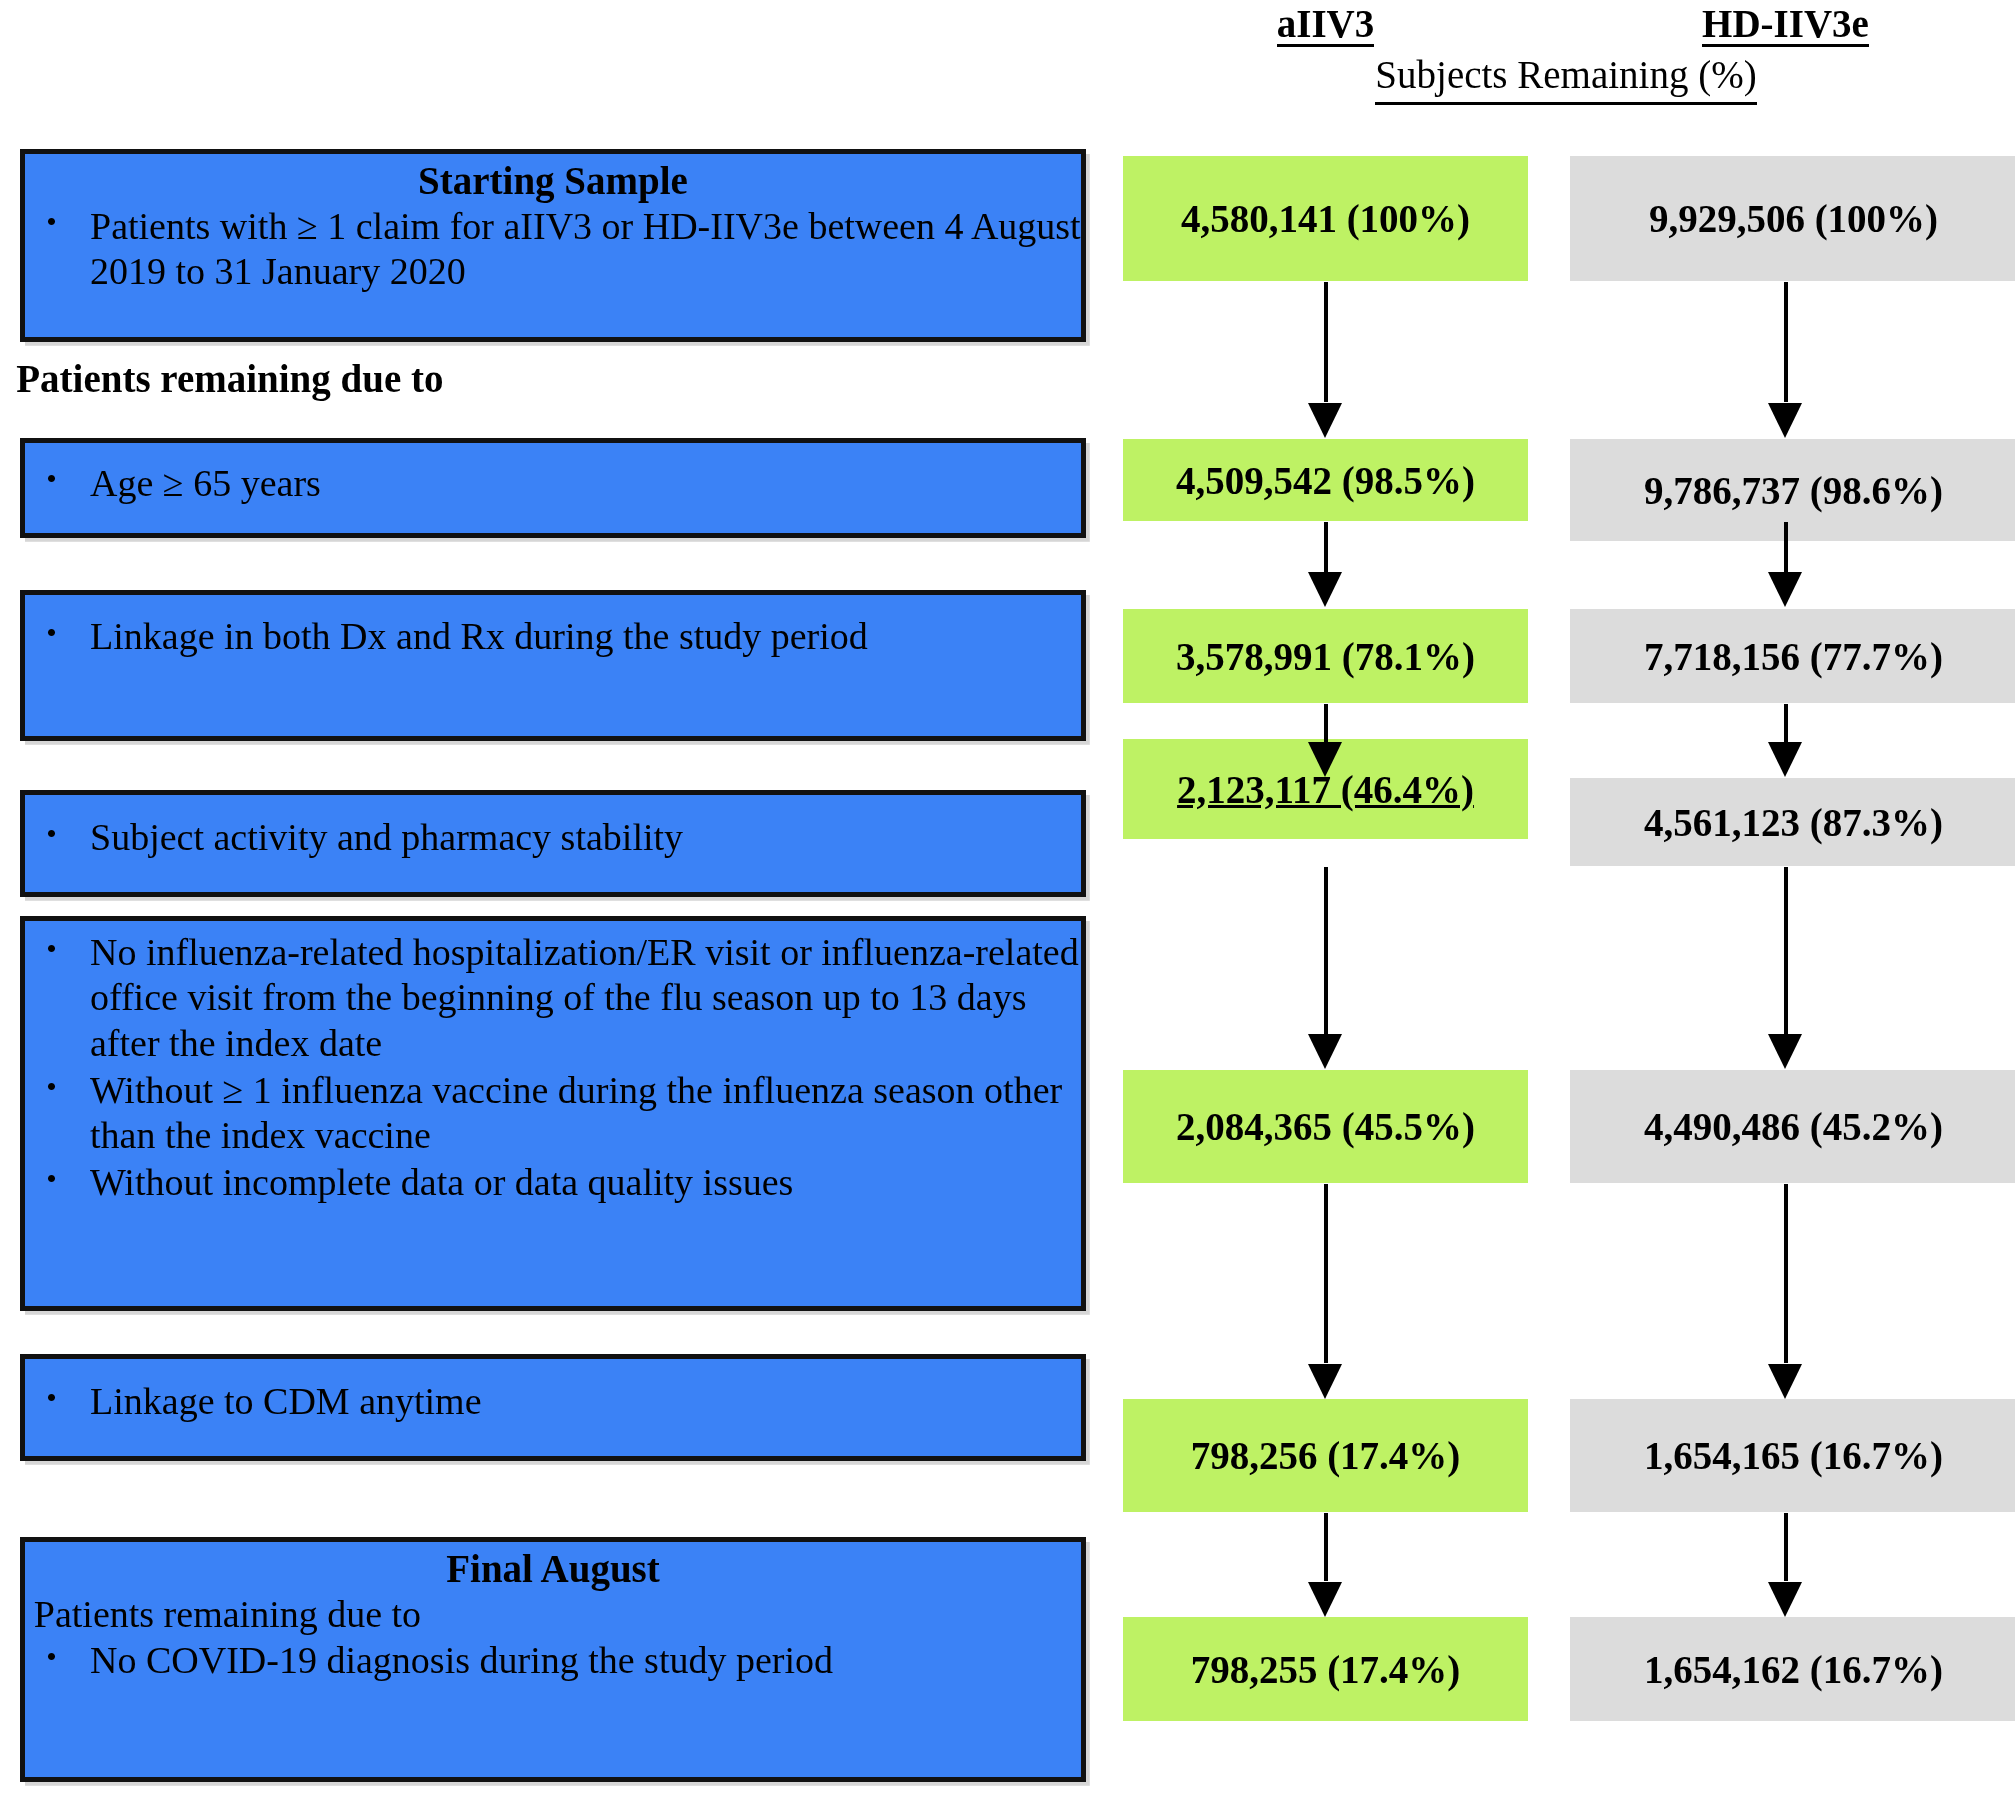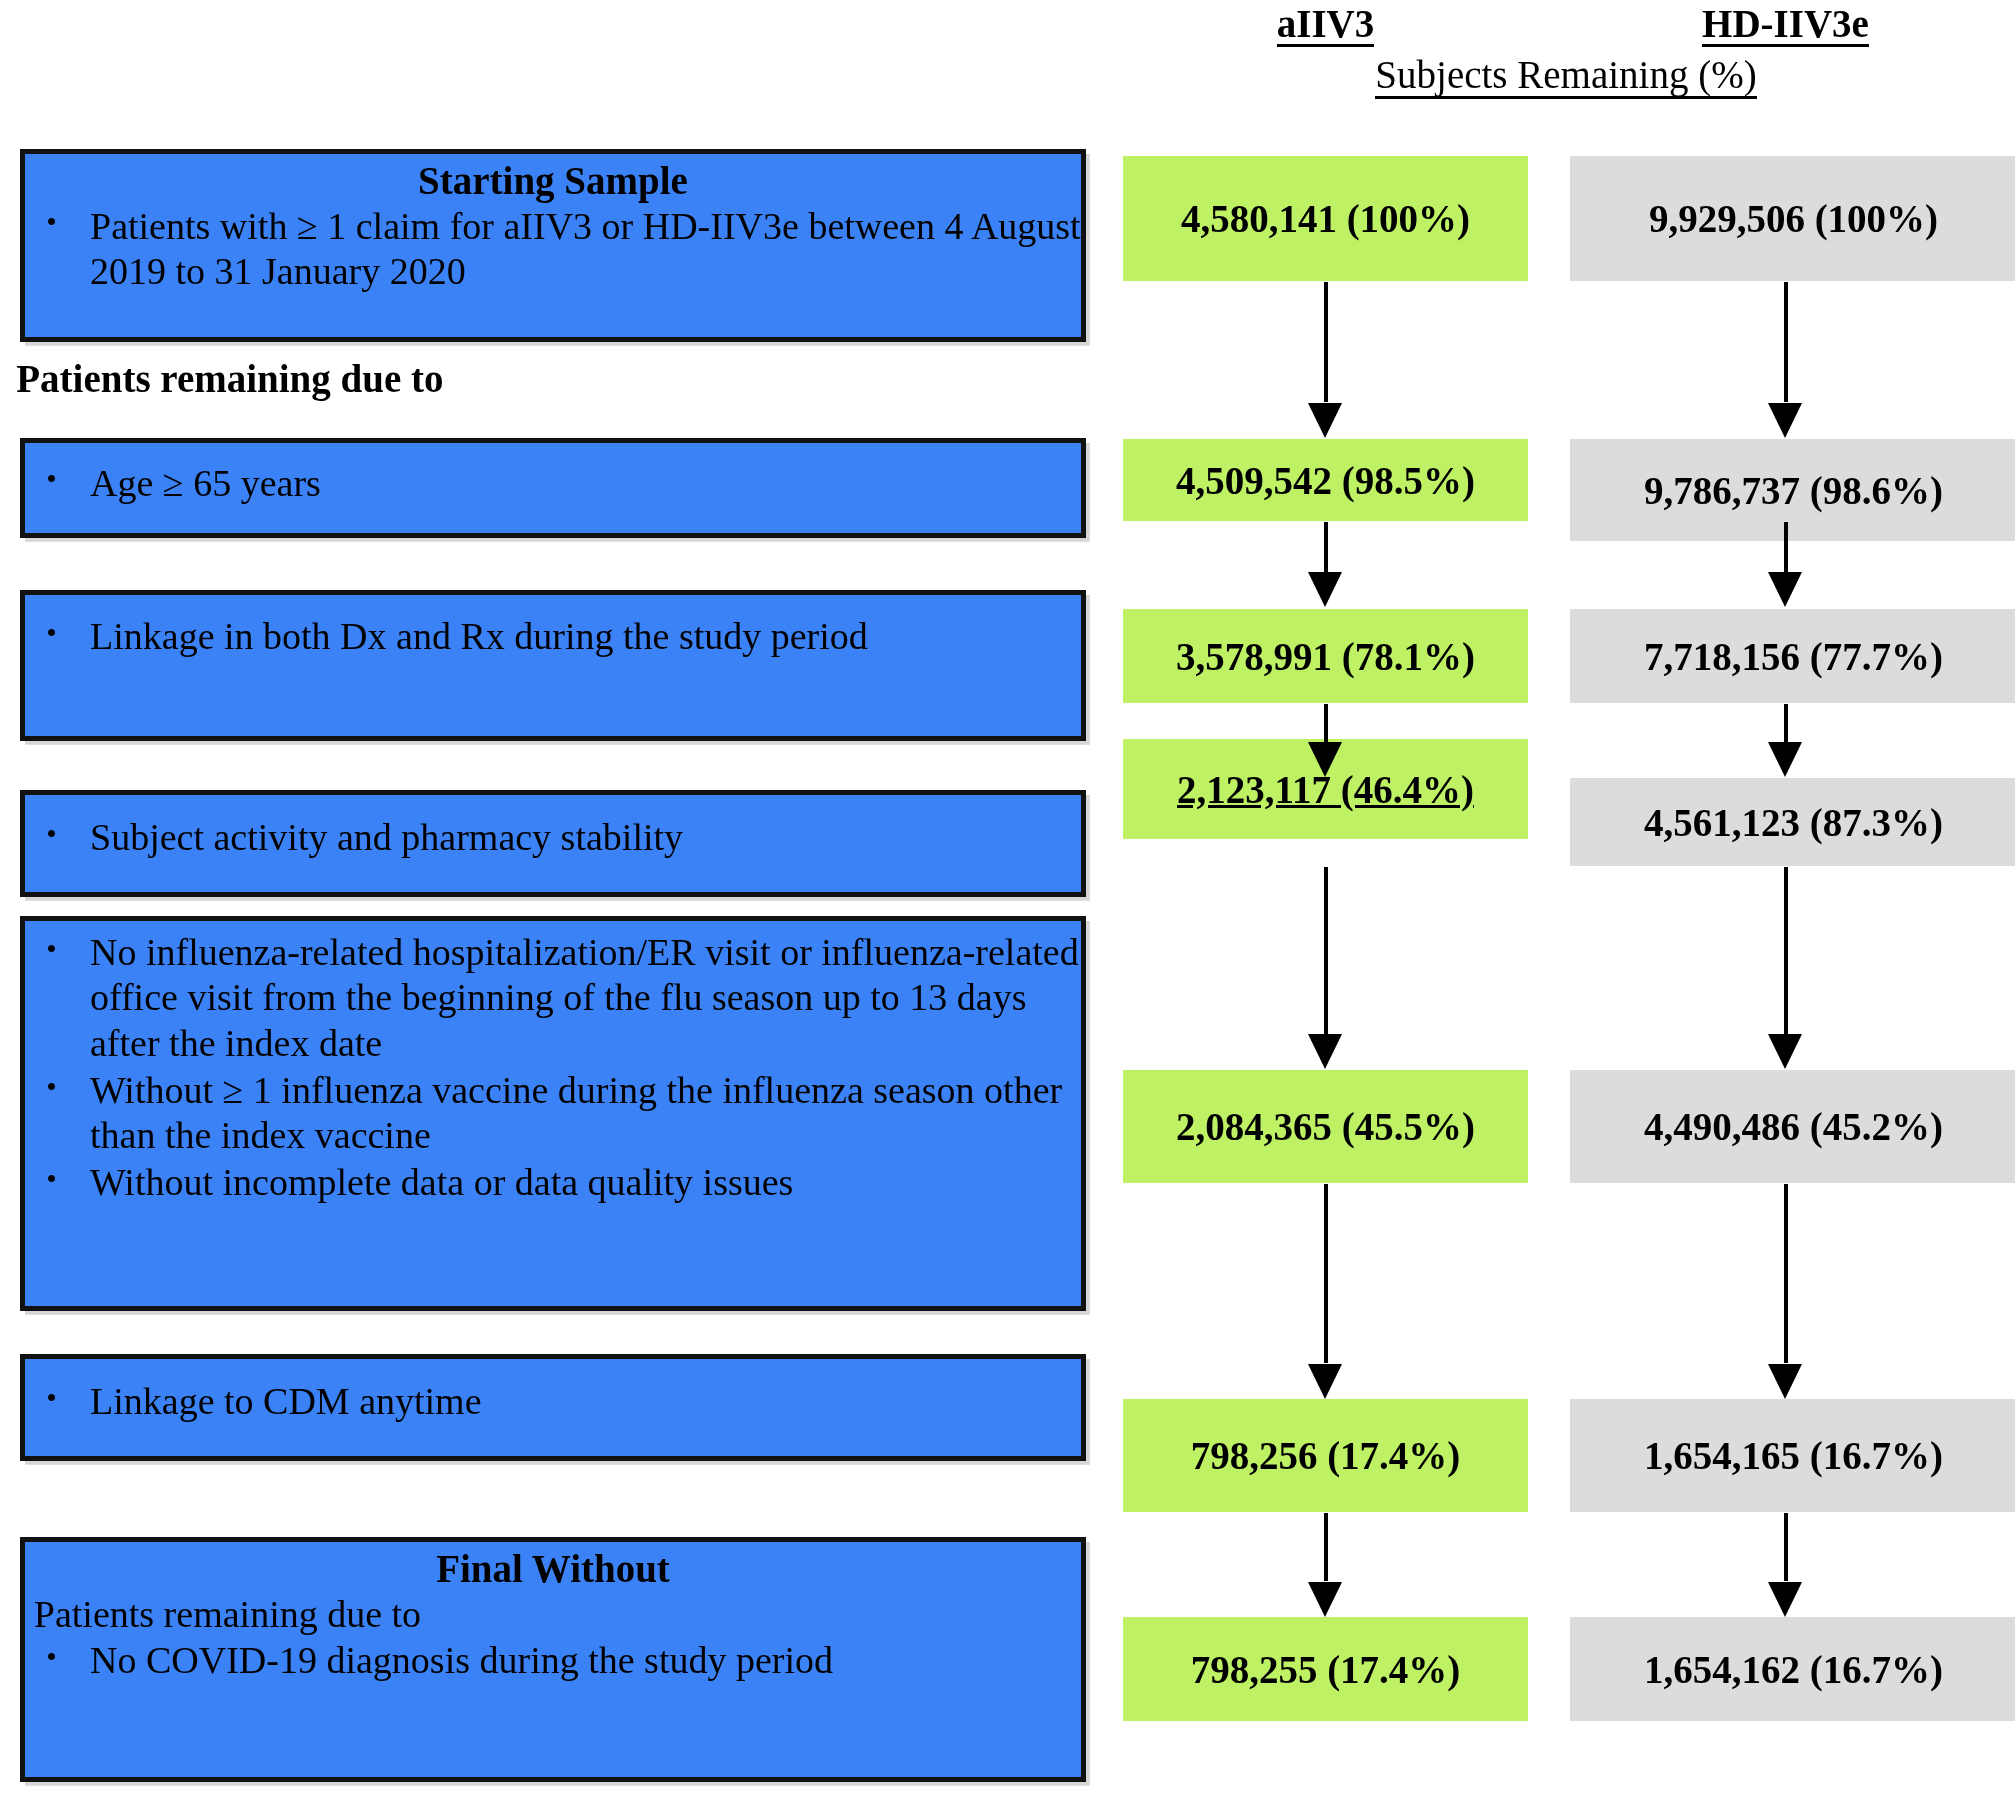--- a/index.html
+++ b/index.html
@@ -40,21 +40,21 @@
     top: 55px;
     width: 886px;
     text-align: center;
     font-size: 39px;
     line-height: 1.0;
     white-space: nowrap;
   }
   #head-sub .uline {
     border-bottom: 3.8px solid #000;
     display: inline-block;
-    padding-bottom: 2px;
+    padding-bottom: 8px;
   }
 
   
   .crit-box {
     position: absolute;
     left: 20px;
     width: 1066px;
     box-sizing: border-box;
     border: 5.6px solid #111111;
     background: #3b82f6;
@@ -213,21 +213,21 @@
 <div class="crit-box" style="top:1354px; height:107px;">
   <ul class="crit-list">
     <li style="margin-top:20px;">
       <span class="bullet">•</span>
       <span>Linkage to CDM anytime</span>
     </li>
   </ul>
 </div>
 
 <div class="crit-box" style="top:1537px; height:245px;">
-  <div class="crit-title">Final Without</div>
+  <div class="crit-title">Final August</div>
   <div class="crit-plain">Patients remaining due to</div>
   <ul class="crit-list">
     <li>
       <span class="bullet">•</span>
       <span>No COVID-19 diagnosis during the study period</span>
     </li>
   </ul>
 </div>
 
 <div class="stat left" style="top:156px; height:125px;">4,580,141 (100%)</div>

